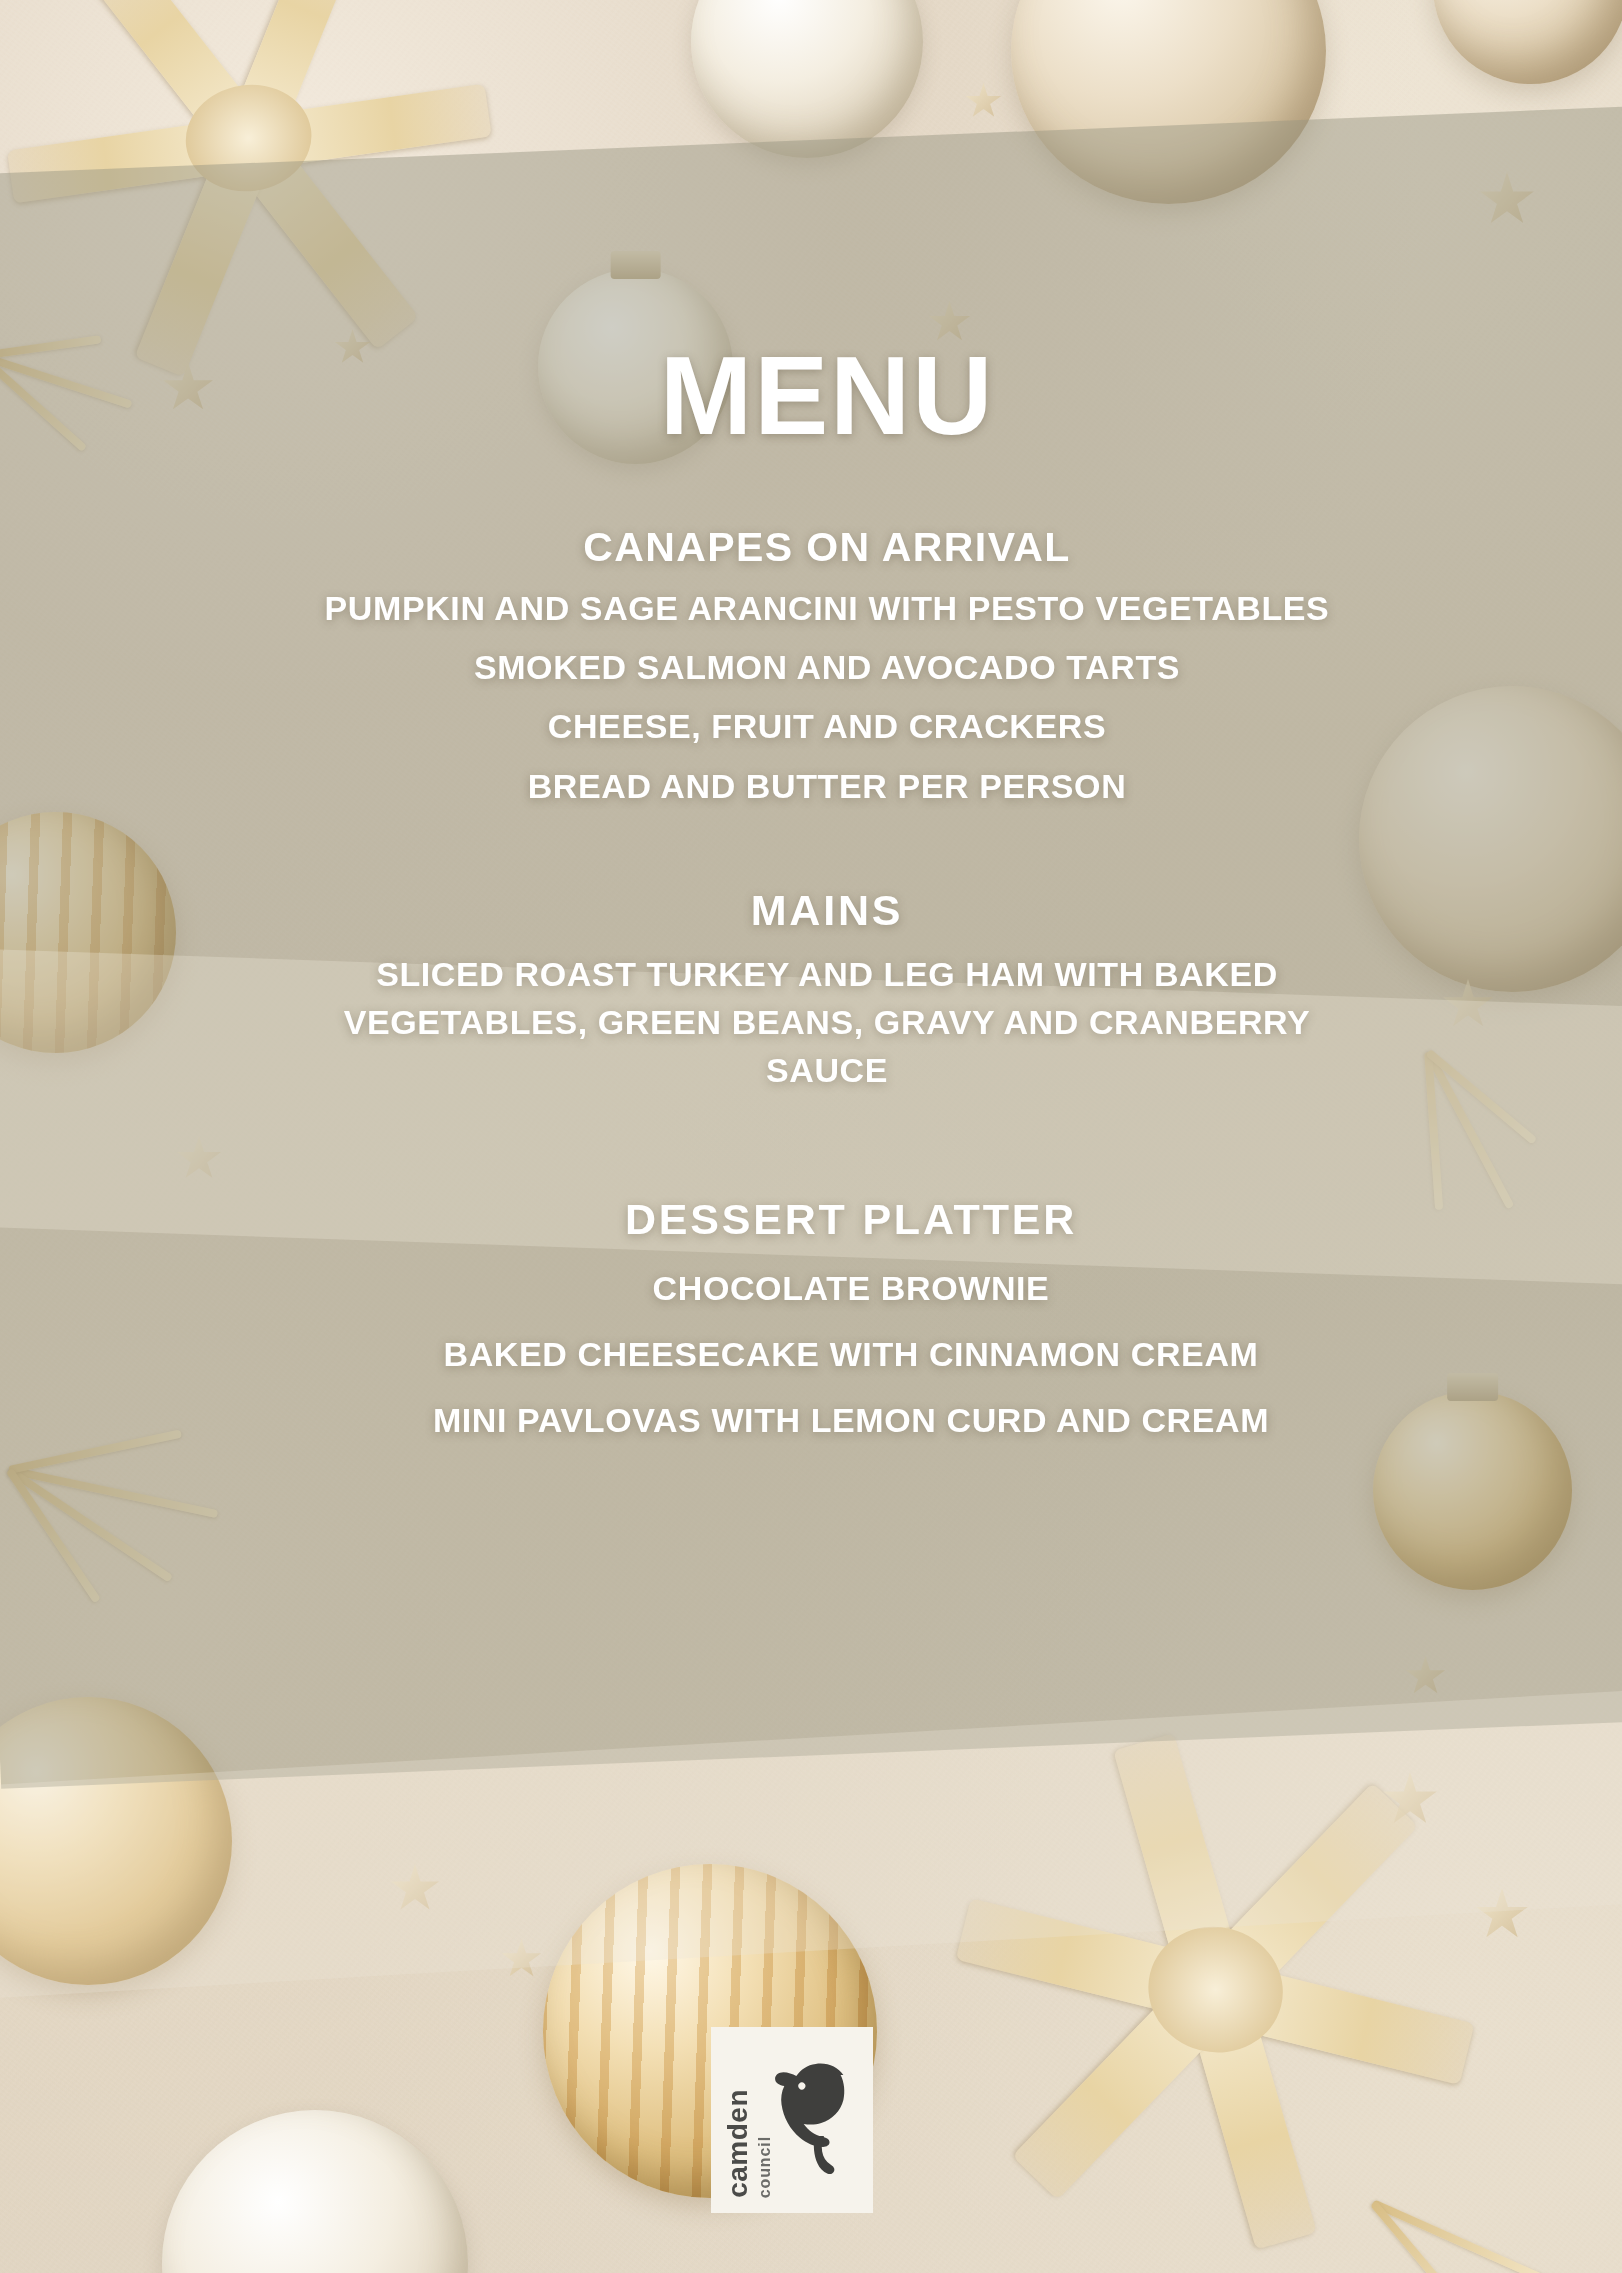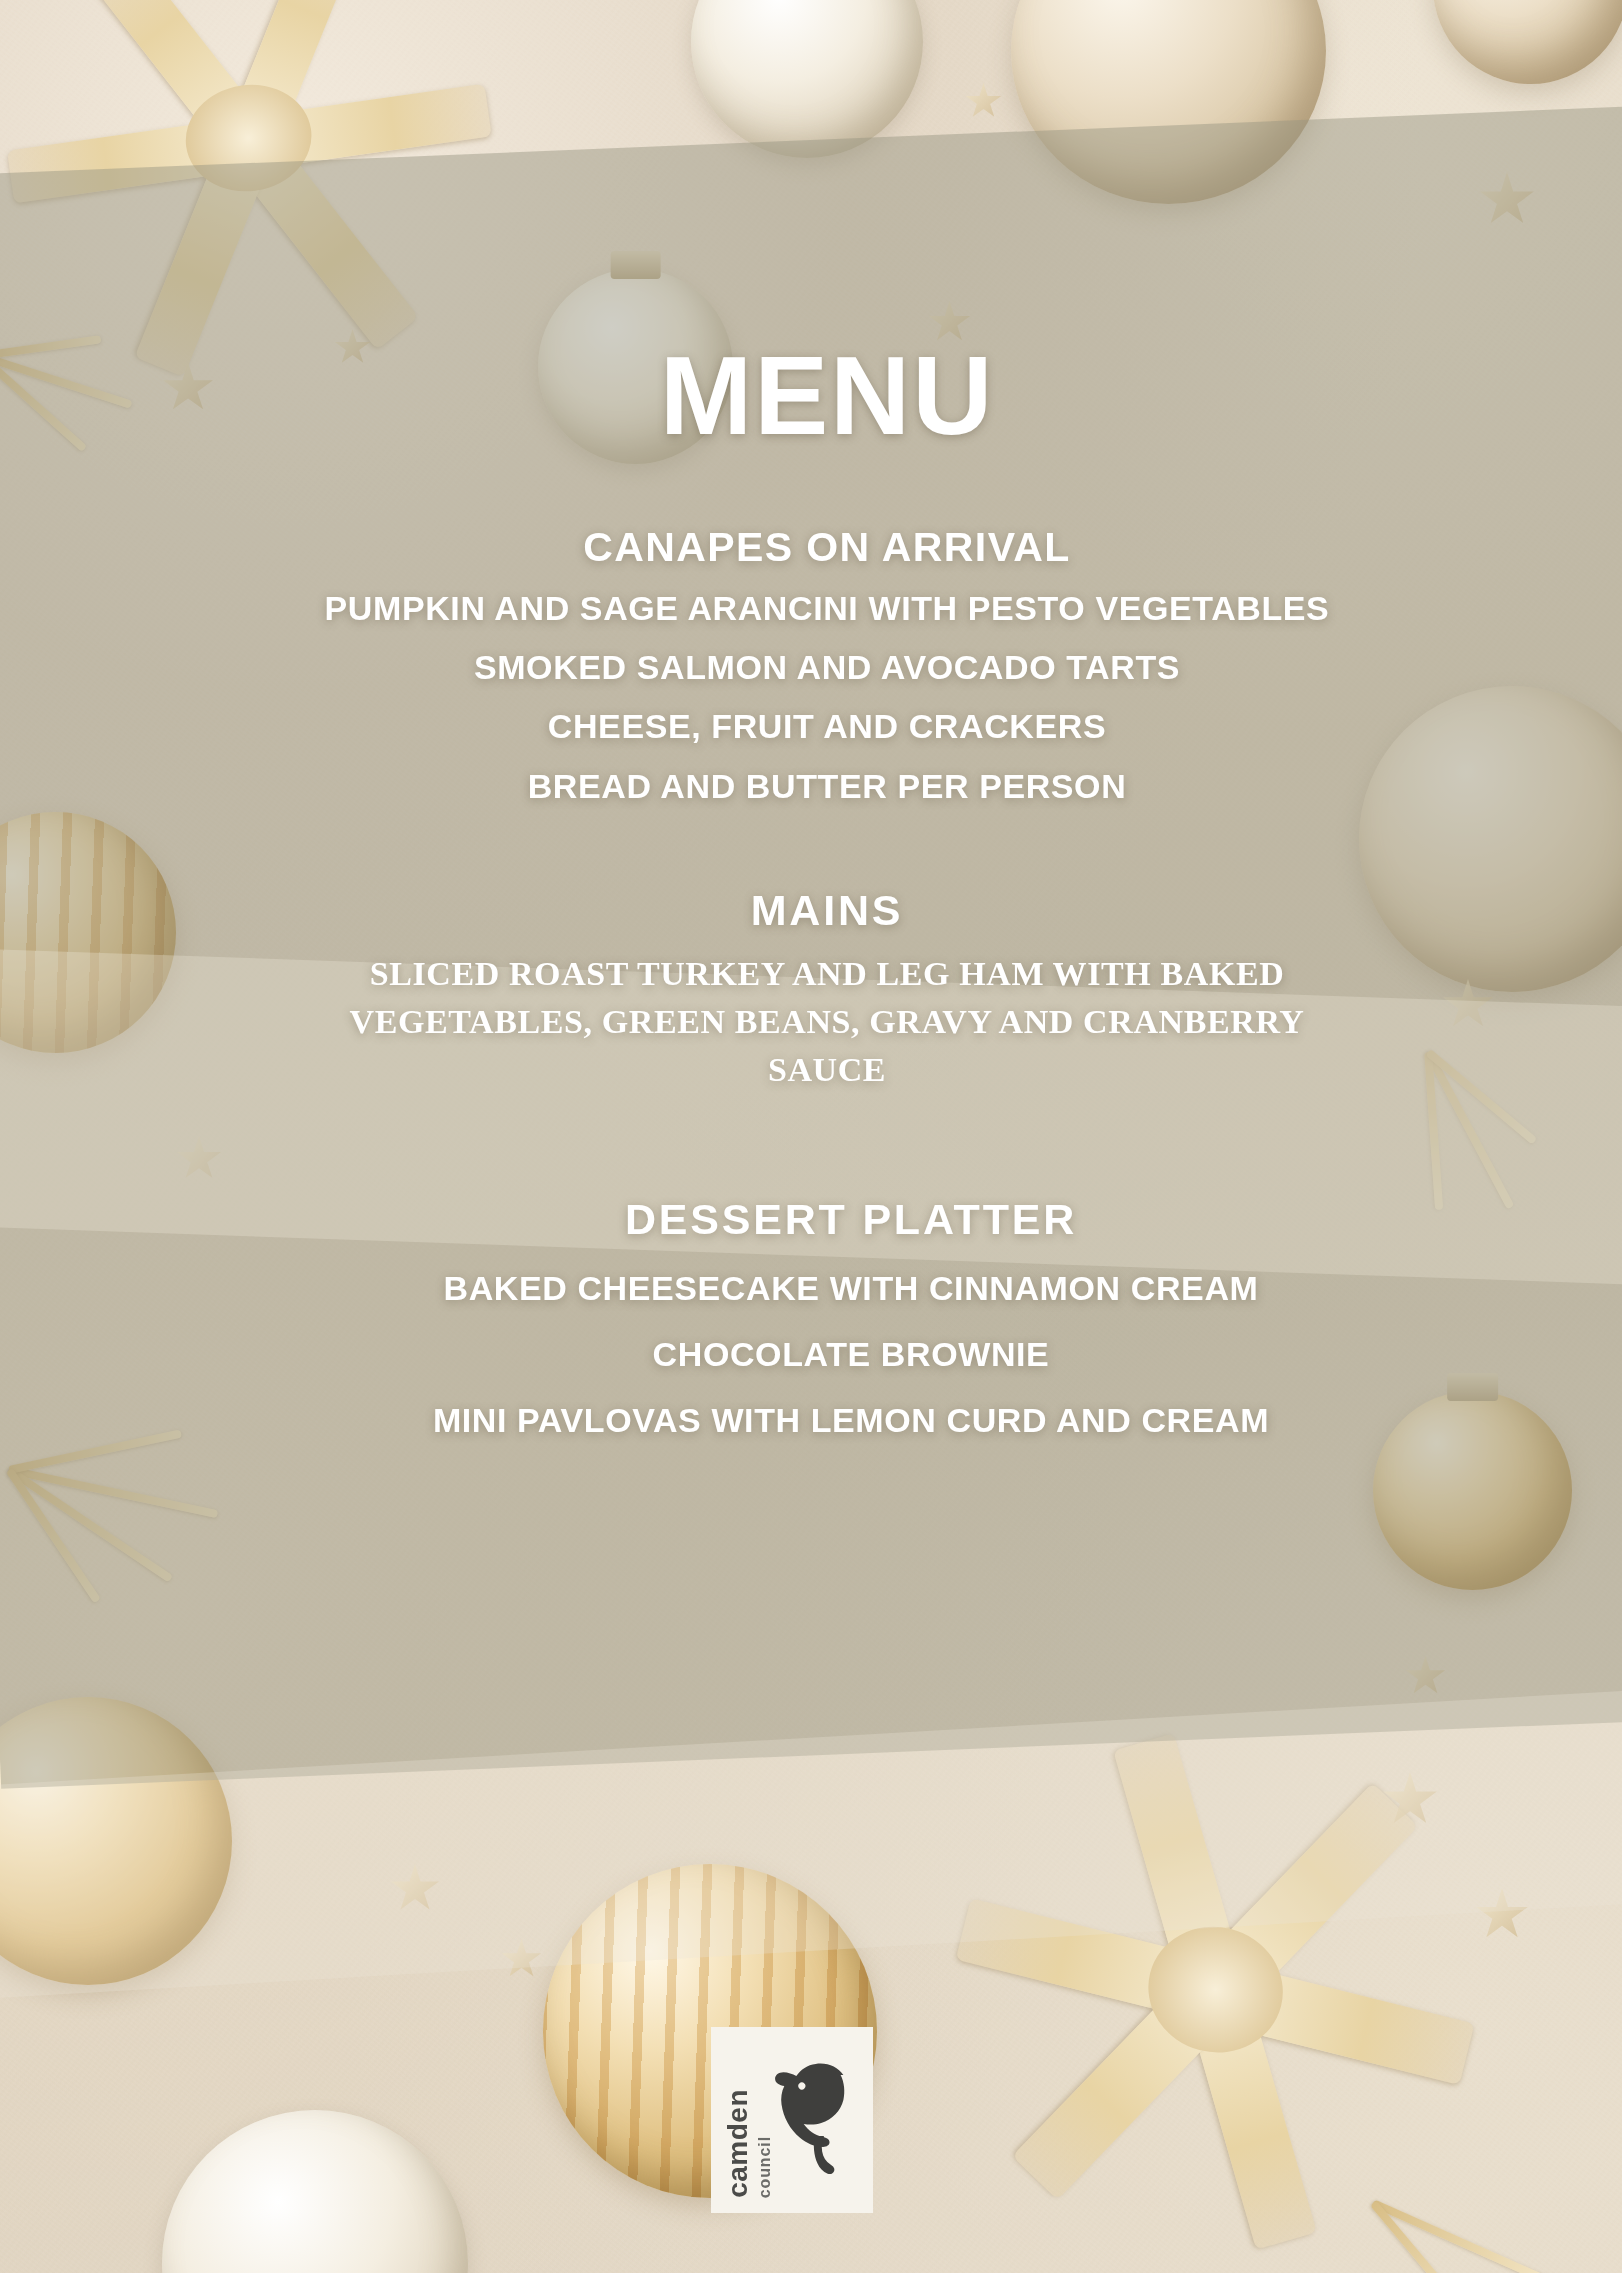--- a/index.html
+++ b/index.html
@@ -196,21 +196,21 @@
     letter-spacing: 0.6px;
     line-height: 1.30;
     margin: 0 auto;
     max-width: 1141px;
   }
 
   #sec-canapes { margin-top: 72px; }
   #sec-canapes .item { margin-top: 15px; }
   #sec-mains { margin-top: 78px; }
   #sec-mains .section-head { font-size: 43px; letter-spacing: 2.8px; }
-  #sec-mains .item { margin-top: 15px; max-width: 1039px; line-height: 1.42; font-family: Liberation Serif, serif; }
+  #sec-mains .item { margin-top: 15px; max-width: 1039px; line-height: 1.42; }
   #sec-dessert { margin-top: 100px; padding-left: 48px; }
   #sec-dessert .section-head { font-size: 43px; letter-spacing: 2.8px; }
   #sec-dessert .item { margin-top: 22px; }
 
   
   .logo {
     position: absolute;
     left: 711px;
     top: 2027px;
     width: 162px;
@@ -336,22 +336,22 @@
       <div class="item">BREAD AND BUTTER PER PERSON</div>
     </div>
 
     <div class="section" id="sec-mains">
       <div class="section-head">MAINS</div>
       <div class="item">SLICED ROAST TURKEY AND LEG HAM WITH BAKED VEGETABLES, GREEN BEANS, GRAVY AND CRANBERRY SAUCE</div>
     </div>
 
     <div class="section" id="sec-dessert">
       <div class="section-head">DESSERT  PLATTER</div>
+      <div class="item">CHOCOLATE BROWNIE</div>
       <div class="item">BAKED CHEESECAKE WITH CINNAMON CREAM</div>
-      <div class="item">CHOCOLATE BROWNIE</div>
       <div class="item">MINI PAVLOVAS WITH LEMON CURD AND CREAM</div>
     </div>
 
   </div>
 
   <div class="logo">
     <div class="wordmark">camden</div>
     <div class="sub">council</div>
     <svg class="platypus" viewBox="0 0 104 150">
       <path fill="#3f3f3d" d="M86 30c-6-9-18-14-30-12-9 1-16 6-21 13-4-2-9-4-14-4-5 0-9 3-9 7 0 5 5 7 10 8-3 6-4 13-3 20 2 14 9 27 20 36 7 6 16 10 25 10 4 0 7-2 7-5 0-4-4-5-8-6-8-2-15-7-20-14 6 1 13 1 19-1 12-4 21-13 24-25 2-9 1-19-3-27h3zM41 38c2 0 4 2 4 4s-2 4-4 4-4-2-4-4 2-4 4-4z"></path>

